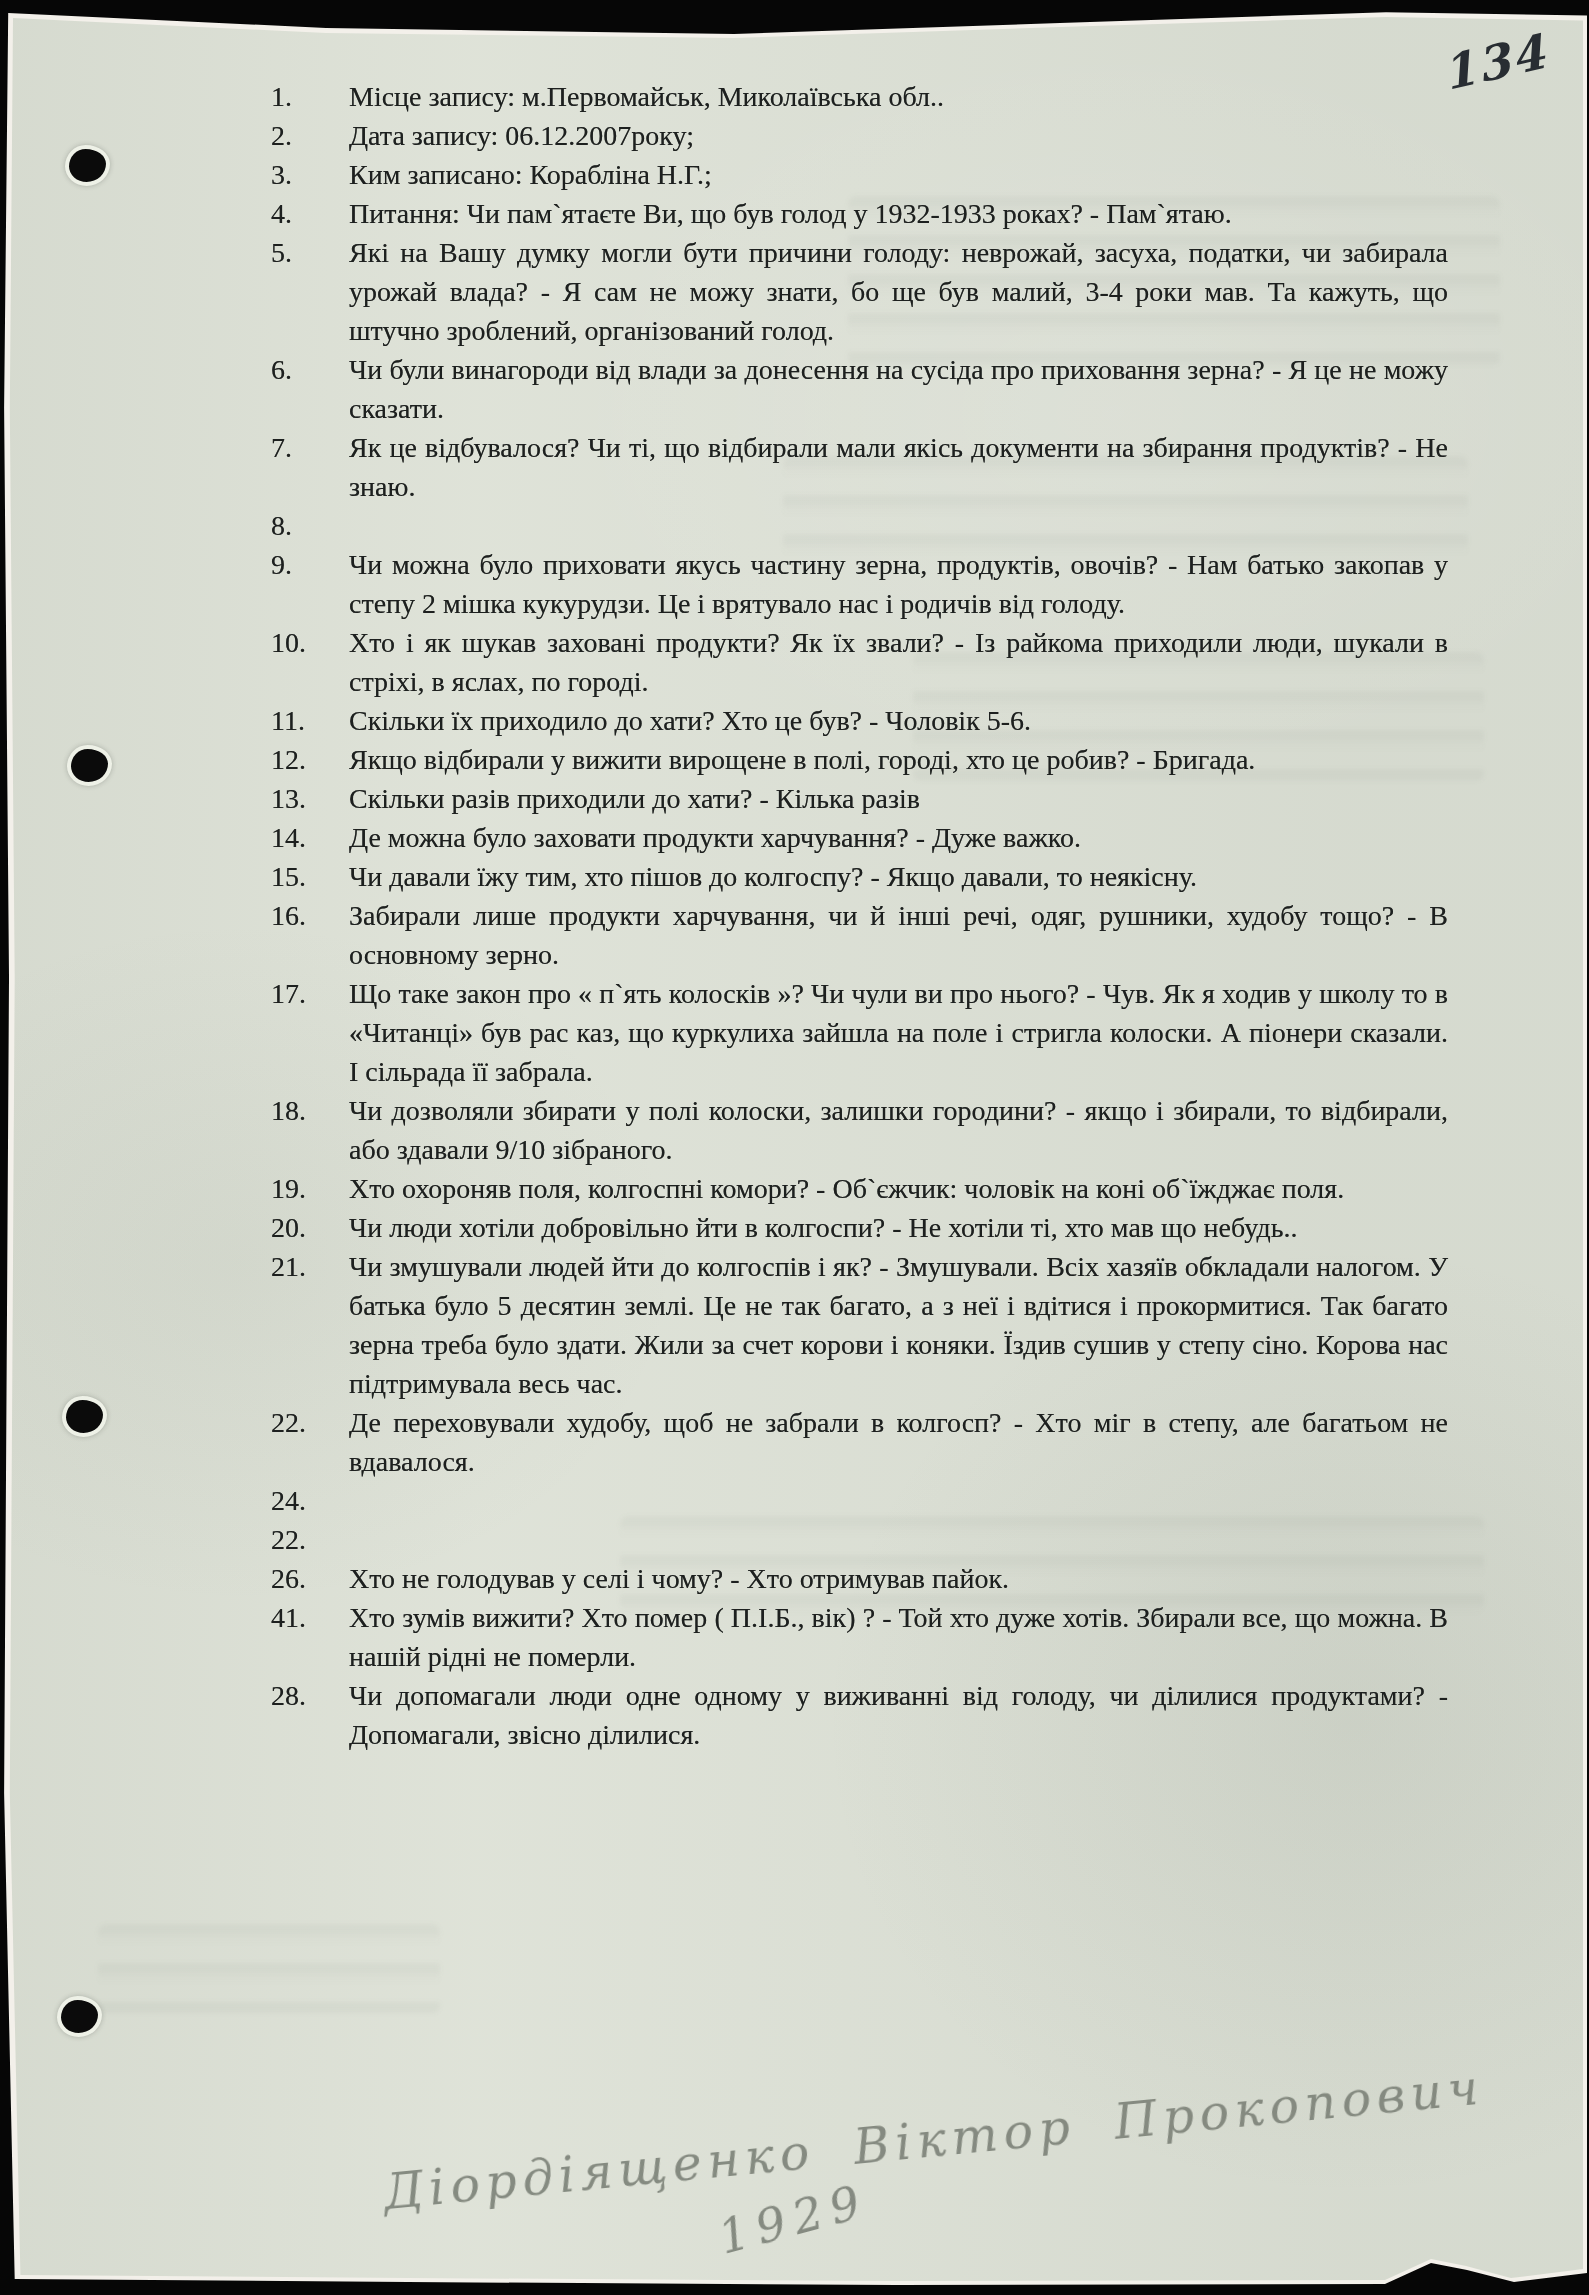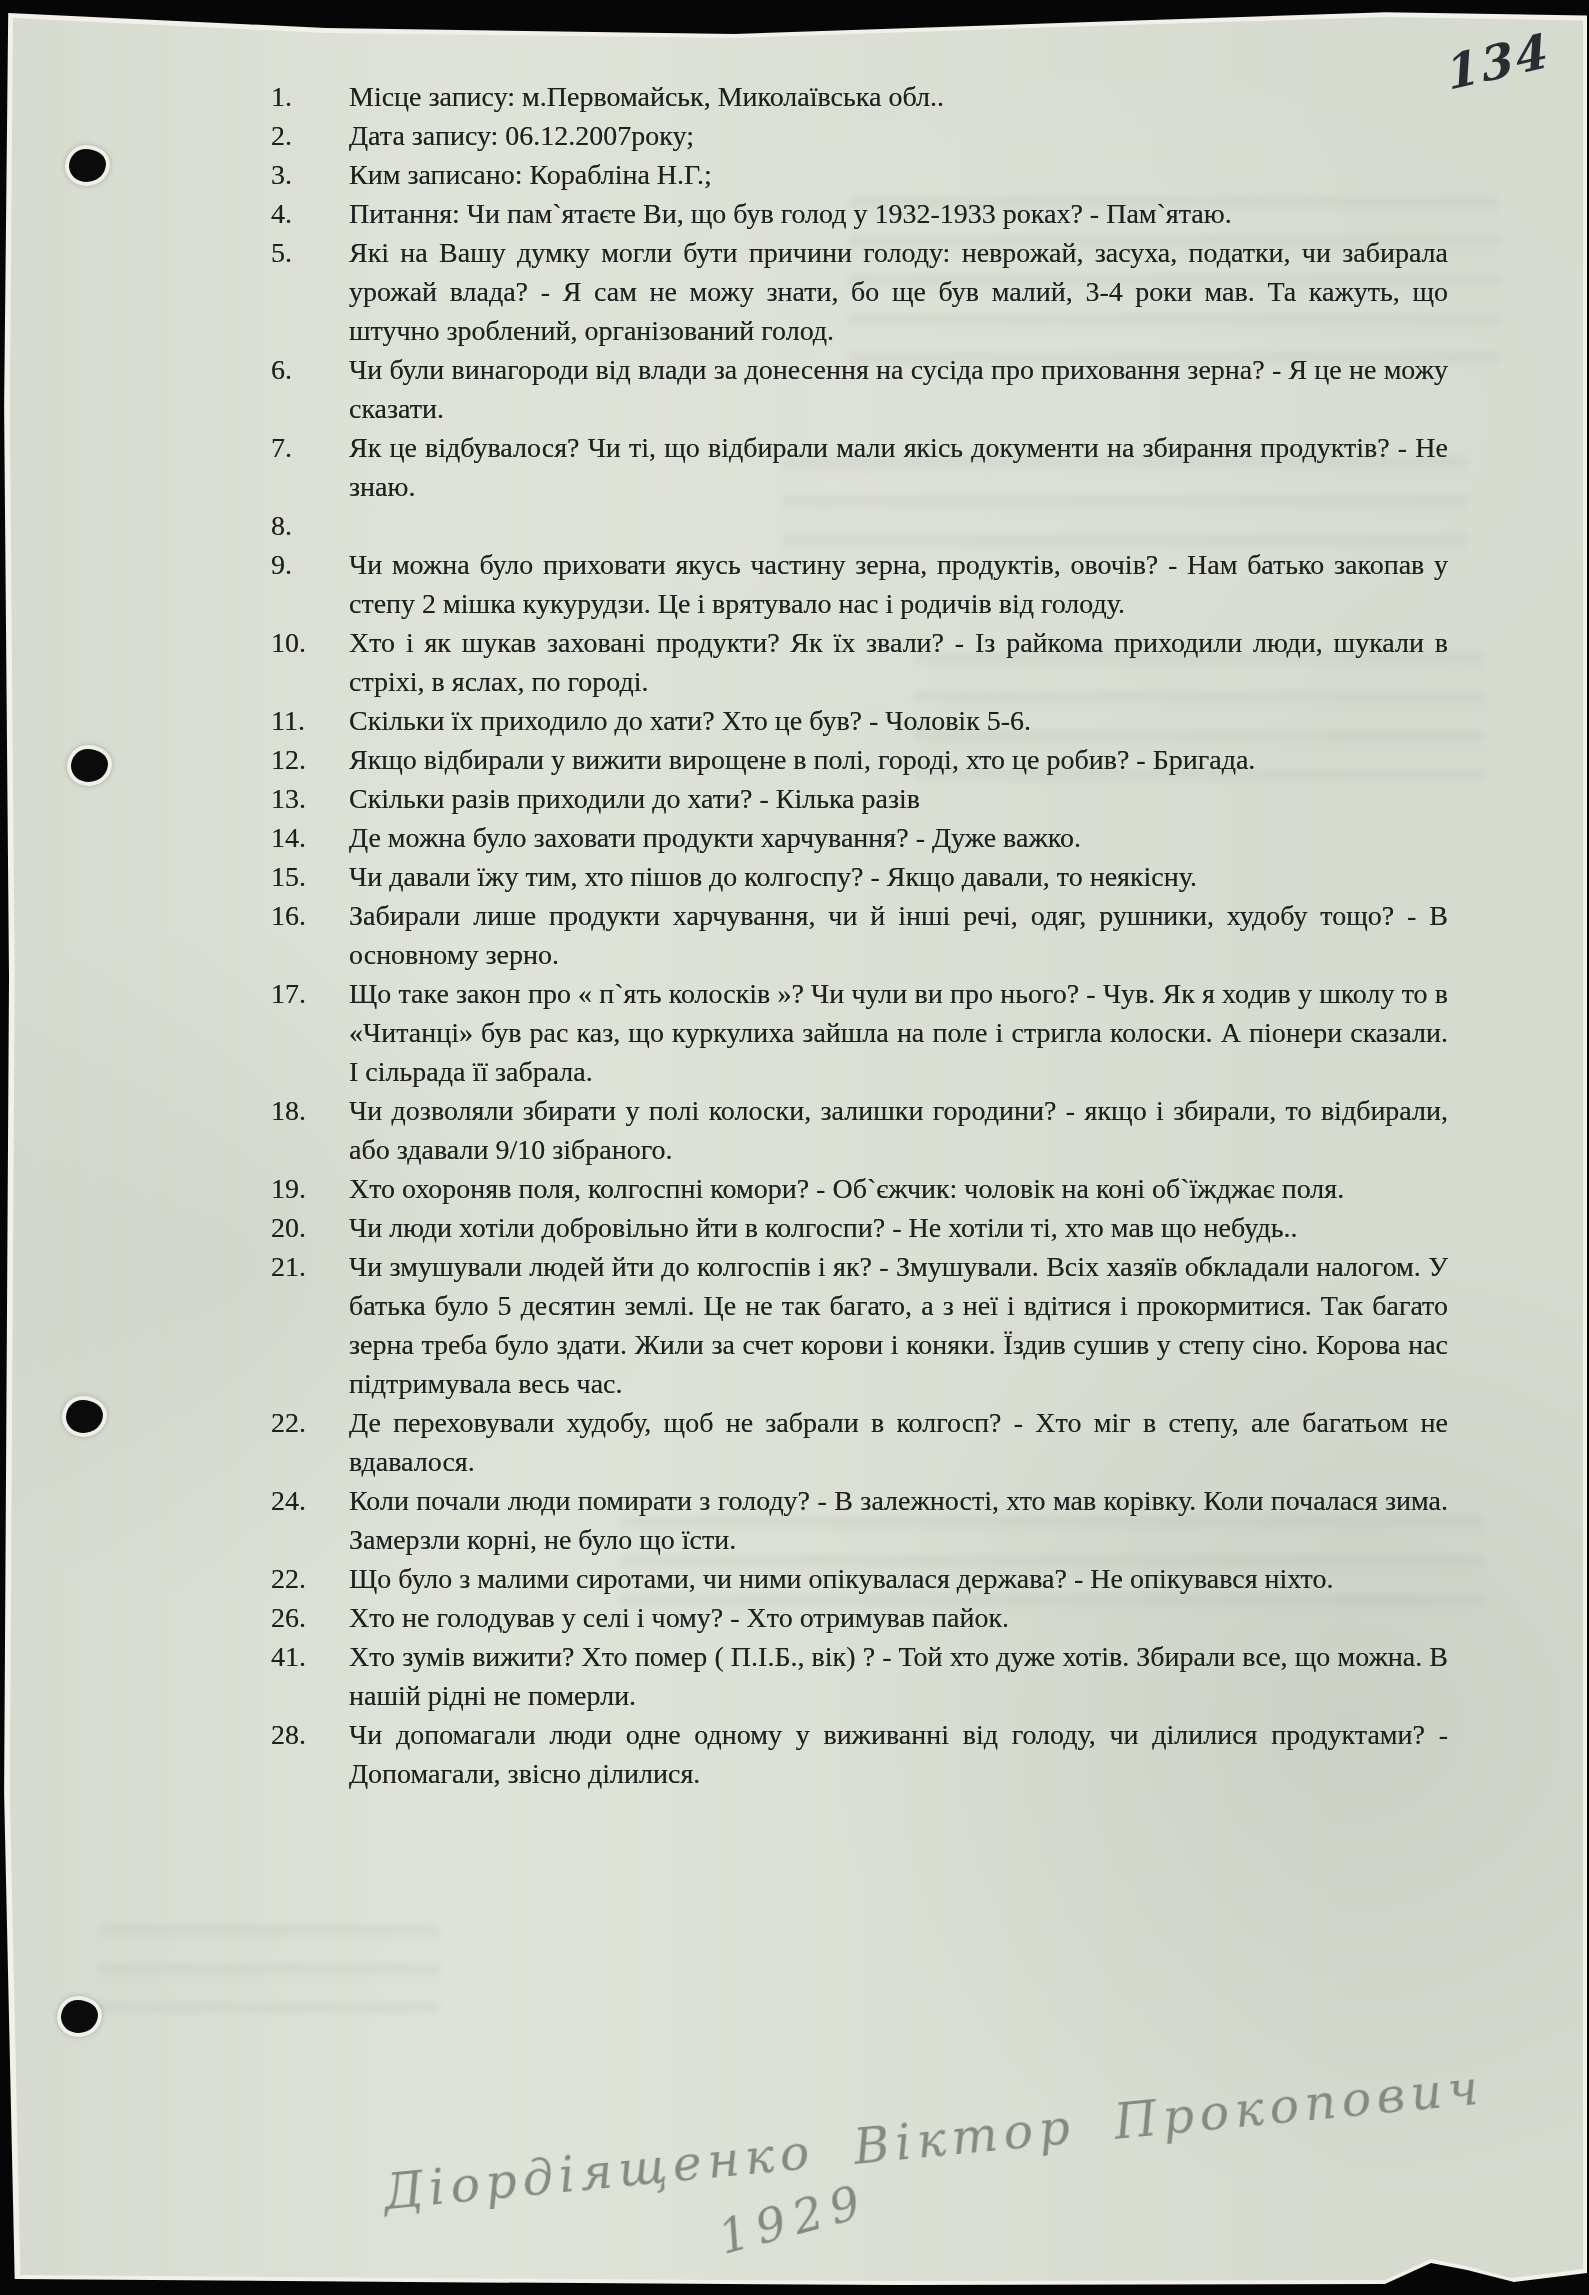--- a/index.html
+++ b/index.html
@@ -239,26 +239,24 @@
   </li>
 
   <li class="qa-item">
     <span class="num">22.</span>
     <span class="txt">Де переховували худобу, щоб не забрали в колгосп? - Хто міг в степу, але багатьом не вдавалося.</span>
   </li>
 
 
   <li class="qa-item">
     <span class="num">24.</span>
-    <span class="txt">Коли почали люди помирати з голоду? - В залежності, хто мав корівку. Коли почалася зима. Замерзли корні, не було що їсти.</span>
   </li>
 
   <li class="qa-item">
     <span class="num">22.</span>
-    <span class="txt">Що було з малими сиротами, чи ними опікувалася держава? - Не опікувався ніхто.</span>
   </li>
 
   <li class="qa-item">
     <span class="num">26.</span>
     <span class="txt">Хто не голодував у селі і чому? - Хто отримував пайок.</span>
   </li>
 
   <li class="qa-item">
     <span class="num">41.</span>
     <span class="txt">Хто зумів вижити? Хто помер ( П.І.Б., вік) ? - Той хто дуже хотів. Збирали все, що можна. В нашій рідні не померли.</span>

